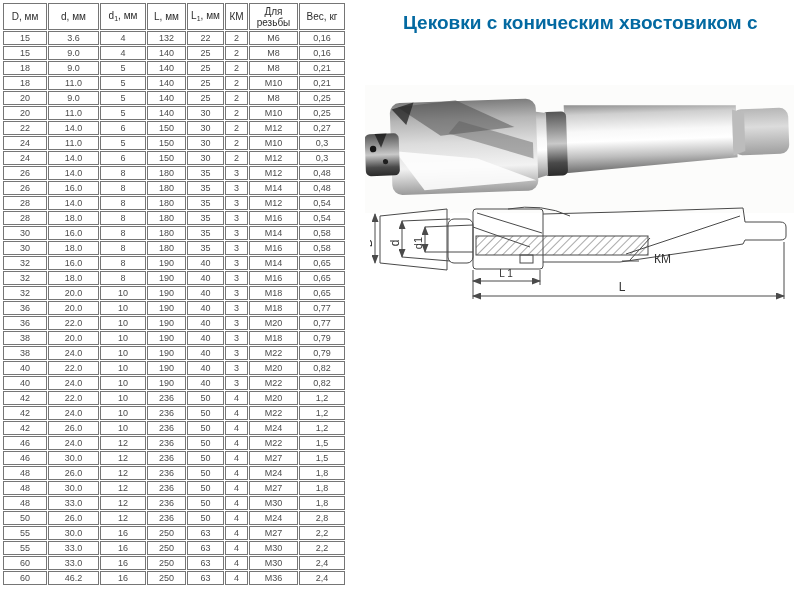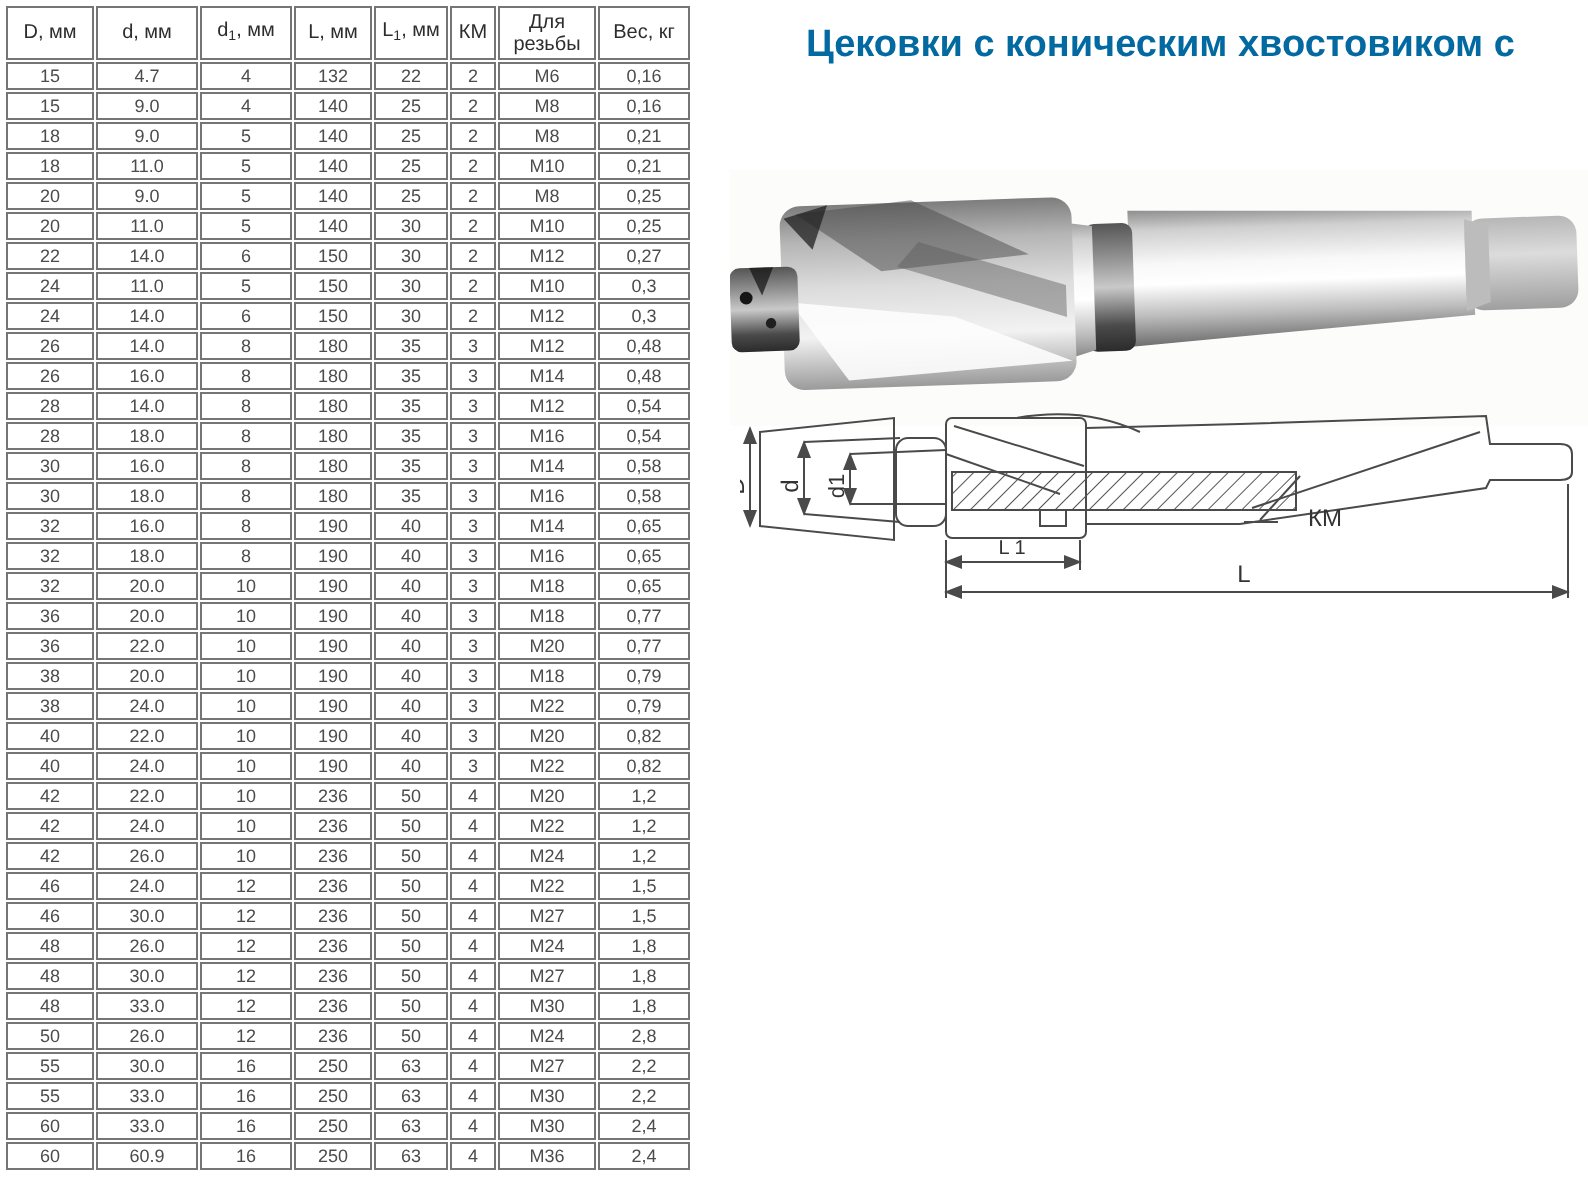--- a/index.html
+++ b/index.html
@@ -74,21 +74,21 @@
         <th><span>L, мм</span></th>
         <th><span>L</span><span class="subscript">1</span><span>, мм</span></th>
         <th><span>КМ</span></th>
         <th><span>Для резьбы</span></th>
         <th><span>Вес, кг</span></th>
       </tr>
     </thead>
     <tbody>
         <tr>
           <td>15</td>
-          <td>4.7</td>
+          <td>3.6</td>
           <td>4</td>
           <td>132</td>
           <td>22</td>
           <td>2</td>
           <td>M6</td>
           <td>0,16</td>
         </tr>
         <tr>
           <td>15</td>
           <td>9.0</td>
@@ -434,21 +434,21 @@
           <td>33.0</td>
           <td>16</td>
           <td>250</td>
           <td>63</td>
           <td>4</td>
           <td>M30</td>
           <td>2,4</td>
         </tr>
         <tr>
           <td>60</td>
-          <td>60.9</td>
+          <td>46.2</td>
           <td>16</td>
           <td>250</td>
           <td>63</td>
           <td>4</td>
           <td>M36</td>
           <td>2,4</td>
         </tr>
       </tbody>
   </table>
 </div>

